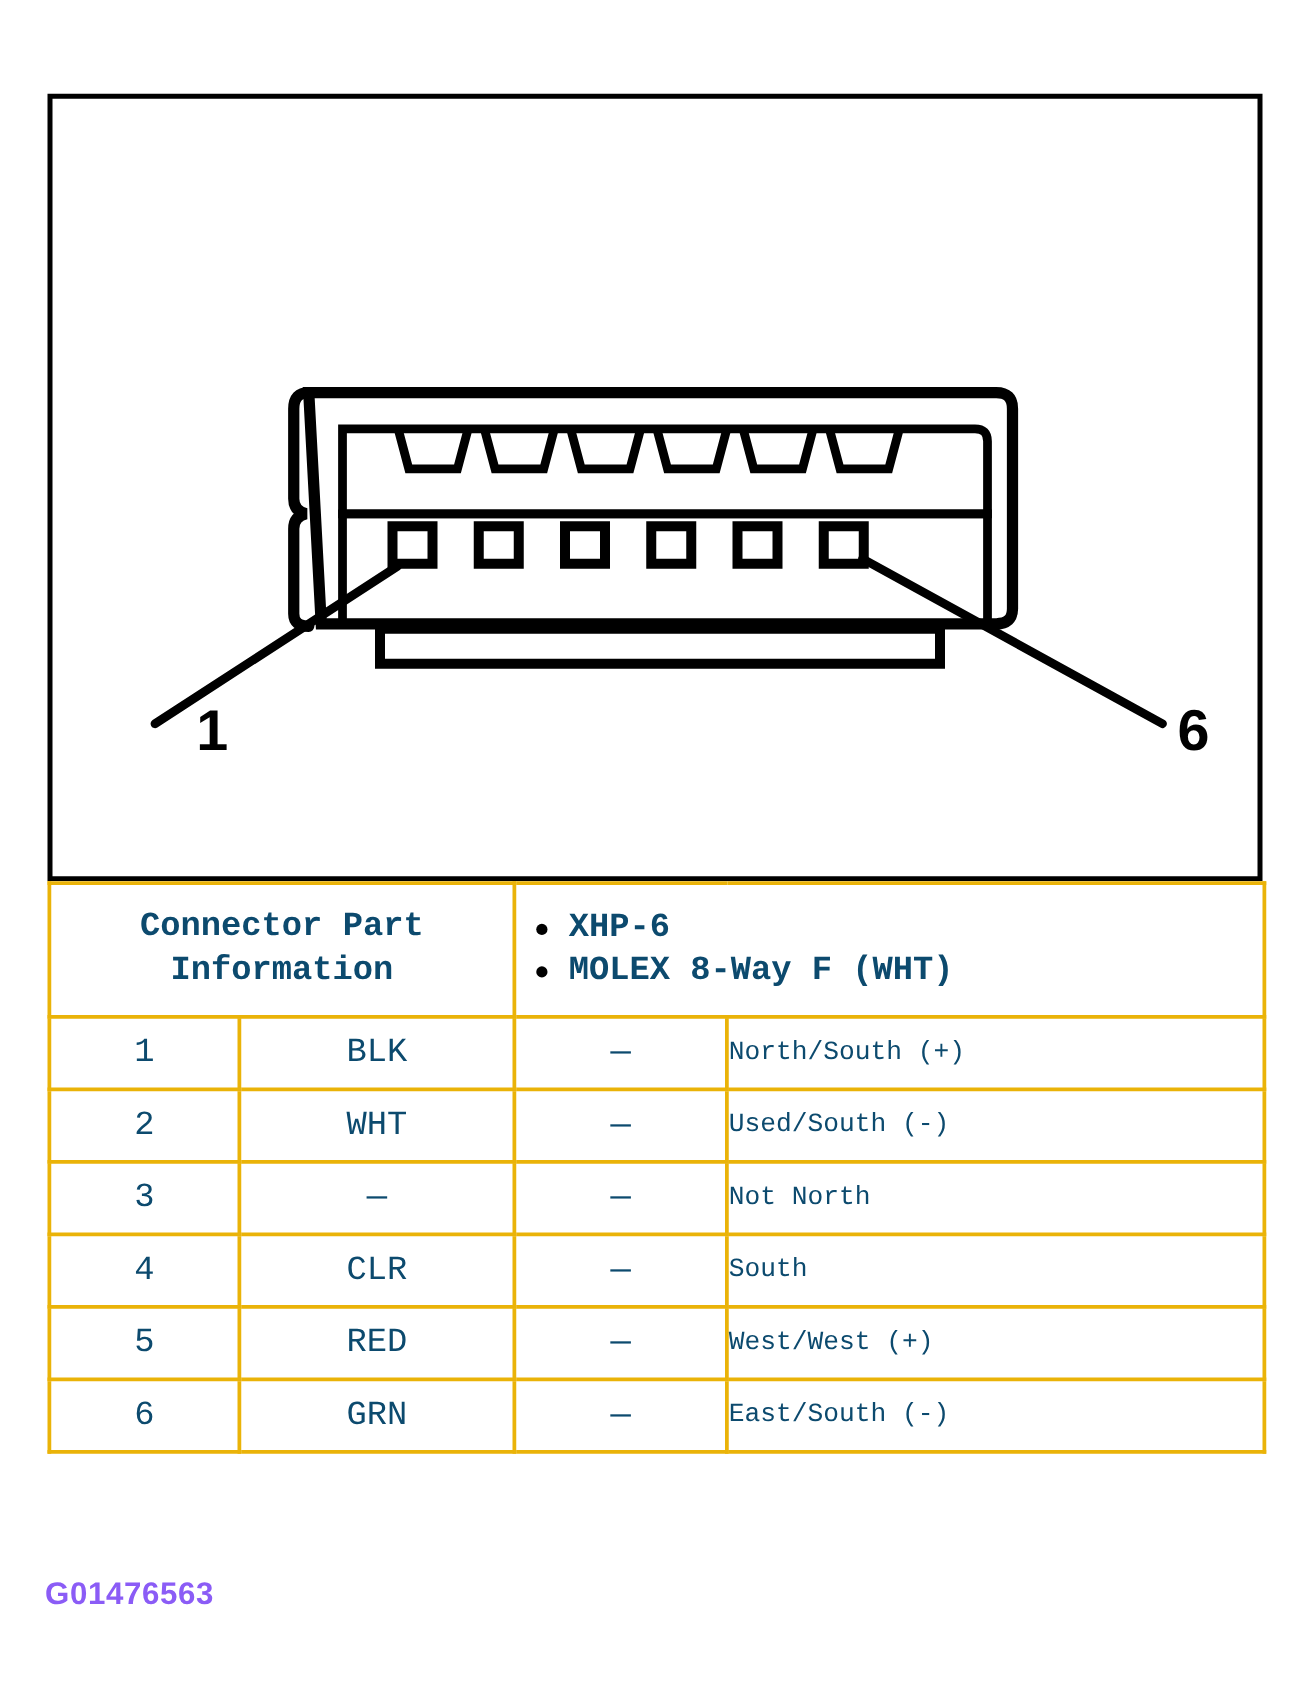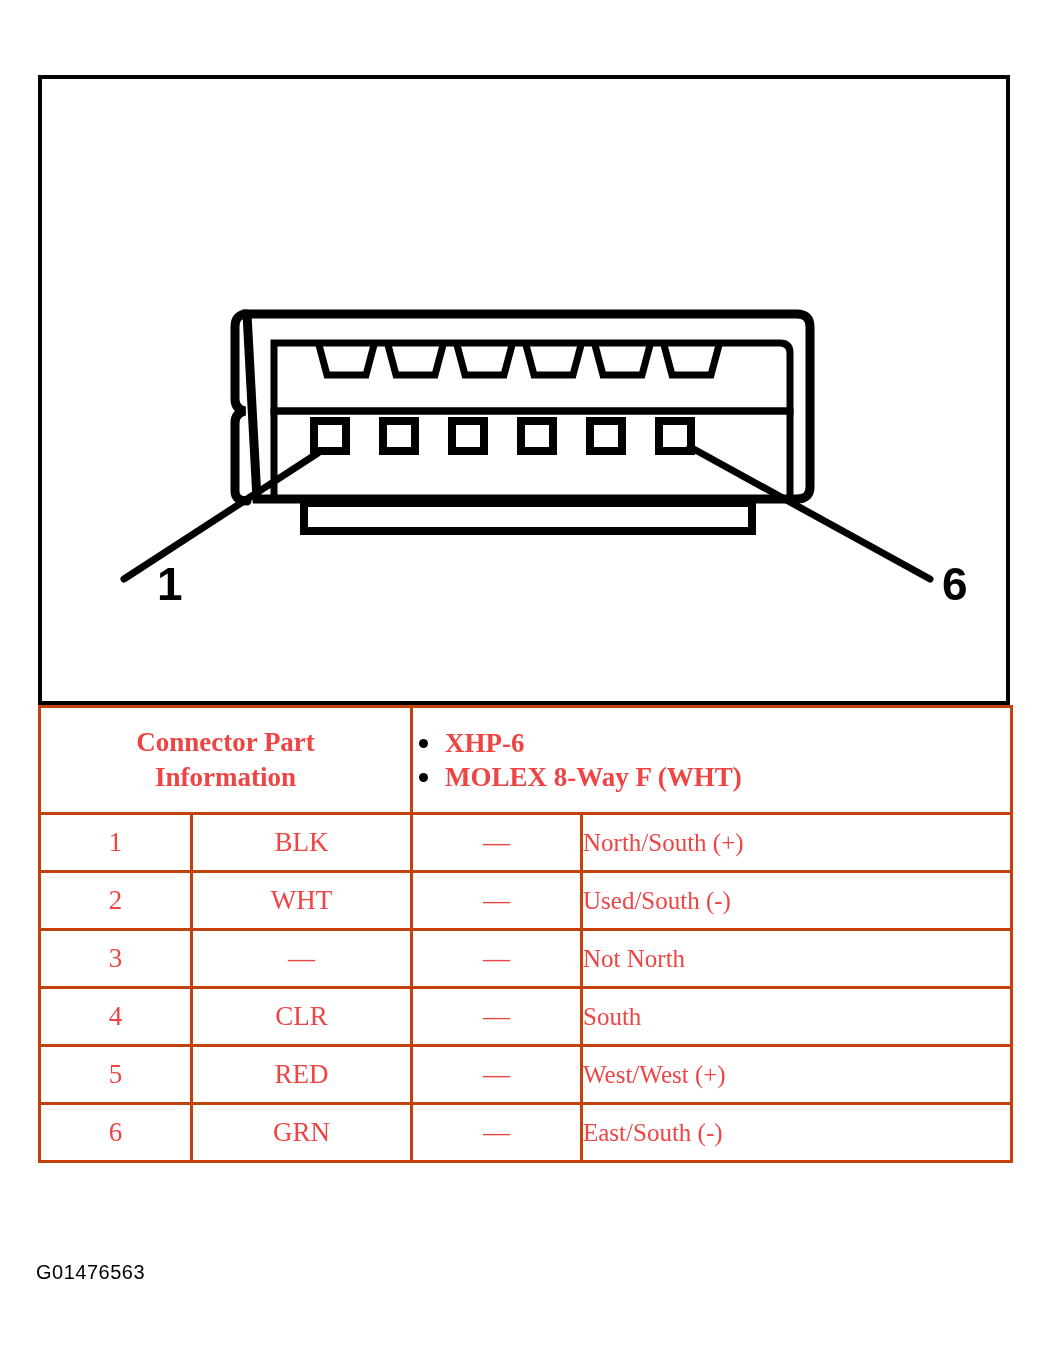--- a/index.html
+++ b/index.html
@@ -54,26 +54,26 @@
   #spec-table {
     position: absolute;
     left: 38px;
     top: 705px;
     width: 972px;
     border-collapse: collapse;
     table-layout: fixed;
     background: #fff;
   }
   #spec-table td, #spec-table th {
-    border: 3px solid #c2410c;
+    border: 3px solid #eab308;
     padding: 0;
     margin: 0;
     vertical-align: middle;
-    font-family: Liberation Serif, serif;
-    color: #ef4444;
+    font-family: Liberation Mono, monospace;
+    color: #0c4a6e;
   }
 
   
   .col-pin     { width: 152px; }
   .col-wire    { width: 220px; }
   .col-circuit { width: 170px; }
   .col-func    { width: 430px; }
 
   
   #connector-info-row td { height: 104px; }
@@ -86,21 +86,21 @@
   }
   #connector-part-values {
     padding: 6px 0 6px 34px;
     font-size: 27px;
     font-weight: 700;
     line-height: 1.0;
   }
   .bullet-line {
     display: flex;
     align-items: center;
-    margin: 7px 6px;
+    margin: 7px 16px;
   }
   .bullet-dot {
     width: 9px;
     height: 9px;
     border-radius: 50%;
     background: #000;
     flex: 0 0 auto;
     margin-right: 17px;
   }
 
@@ -118,34 +118,34 @@
 
   
   .data-row td { height: 55px; }
   .cell-pin, .cell-wire, .cell-circuit {
     text-align: center;
     font-size: 27px;
     font-weight: 400;
   }
   .cell-func {
     text-align: left;
-    font-size: 25px;
+    font-size: 21px;
     font-weight: 400;
     padding-left: 18px;
   }
 
   
   #figure-id {
     position: absolute;
     left: 36px;
     top: 1261px;
-    font-size: 20px;
-    font-weight: 400;
+    font-size: 25px;
+    font-weight: 700;
     letter-spacing: 0.5px;
-    color: #000000;
+    color: #8b5cf6;
   }
 </style>
 </head>
 <body>
 
 <div id="figure-box">
 
   <svg id="connector-illustration" viewBox="0 0 972 630">
 
     <path d="M 205 235

